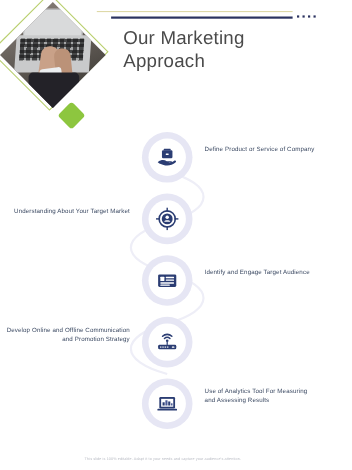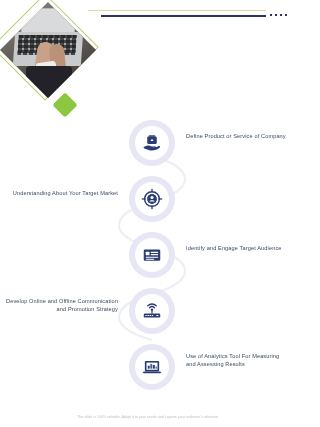--- a/index.html
+++ b/index.html
@@ -252,20 +252,21 @@
         <div class="ph-keys"></div>
         <div class="ph-hand-a"></div>
         <div class="ph-hand-b"></div>
         <div class="ph-cuff"></div>
         <div class="ph-sleeve"></div>
       </div>
     </div>
     <div class="diamond-green"></div>
   </div>
 
+  <div class="title">Our Marketing Approach</div>
 </div>
 
 <div class="flow">
 
   <svg class="connector" viewBox="0 0 296 292">
     <path d="M152 46 C 196 58, 196 80, 152 92" fill="none" stroke="#eeeef7" stroke-width="2"></path>
     <path d="M152 92 C 108 104, 108 126, 152 138" fill="none" stroke="#eeeef7" stroke-width="2"></path>
     <path d="M152 138 C 196 150, 196 172, 152 184" fill="none" stroke="#eeeef7" stroke-width="2"></path>
     <path d="M152 184 C 108 196, 108 218, 152 230" fill="none" stroke="#eeeef7" stroke-width="2"></path>
   </svg>

